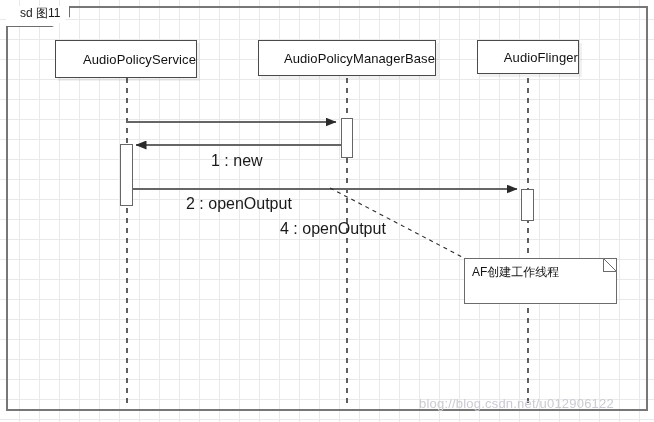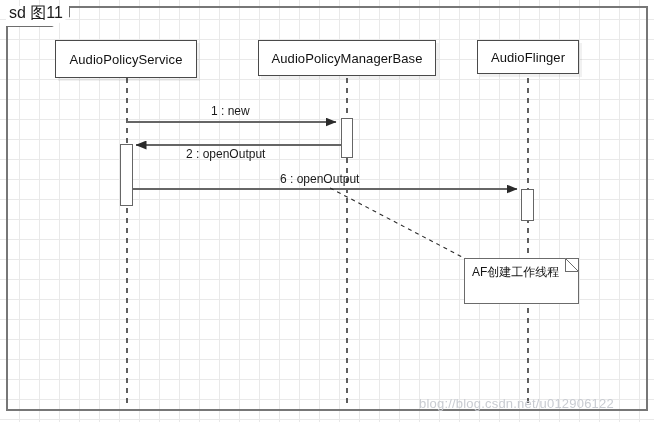--- a/index.html
+++ b/index.html
@@ -27,60 +27,61 @@
     left:6px; top:6px;
     width:64px; height:21px;
     background:#fff;
     border:1px solid #6e6e6e;
     border-top:none;border-left:none;
     box-sizing:border-box;
     clip-path:polygon(0 0, 100% 0, 100% 52%, 72% 100%, 0 100%);
   }
   .frame-tab-label{
     position:absolute;
-    left:9px; top:6px;
-    font-size:16px;
+    left:20px; top:6px;
+    font-size:12px;
     color:#1a1a1a;
     line-height:14px;
     white-space:nowrap;
   }
 
   
   .lifebox{
     position:absolute;
     box-sizing:border-box;
     background:#ffffff;
     border:1px solid #4a4a4a;
     box-shadow:3px 3px 0 0 rgba(0,0,0,0.055);
     display:flex;
     align-items:center;
-    justify-content:center;
+    justify-content:flex-end;
   }
   .lifebox span{
     font-size:13px;
     color:#111;
     letter-spacing:.1px;
     white-space:nowrap;
   }
 
   
   .activation{
     position:absolute;
     box-sizing:border-box;
     background:#ffffff;
     border:1px solid #666666;
   }
 
   
   .msg-label{
     position:absolute;
-    font-size:12px;
+    font-size:16px;
     color:#1a1a1a;
     white-space:nowrap;
     background:transparent;
+    margin-top:48px;
   }
 
   
   .note{
     position:absolute;
     box-sizing:border-box;
     background:#ffffff;
     border:1px solid #6b6b6b;
   }
   .note-fold{
@@ -177,23 +178,23 @@
   <div class="activation" style="left:341px; top:118px; width:12px; height:40px;"></div>
 
   <div class="activation" style="left:120px; top:144px; width:13px; height:62px;"></div>
 
   <div class="activation" style="left:521px; top:189px; width:13px; height:32px;"></div>
 
   <div class="msg-label" style="left:211px; top:104px;">1 : new</div>
 
   <div class="msg-label" style="left:186px; top:147px;">2 : openOutput</div>
 
-  <div class="msg-label" style="left:280px; top:172px;">6 : openOutput</div>
-
-  <div class="note" style="left:464px; top:258px; width:115px; height:46px;">
+  <div class="msg-label" style="left:280px; top:172px;">4 : openOutput</div>
+
+  <div class="note" style="left:464px; top:258px; width:153px; height:46px;">
     <div class="note-fold"></div>
     <svg class="note-fold-edge" viewBox="0 0 14 14">
       <path d="M0.5,0.5 L13.5,13.5" stroke="#6b6b6b" stroke-width="1" fill="none"></path>
     </svg>
     <div class="note-text">AF创建工作线程</div>
   </div>
 
   <div class="watermark">blog://blog.csdn.net/u012906122</div>
 
 </div>

